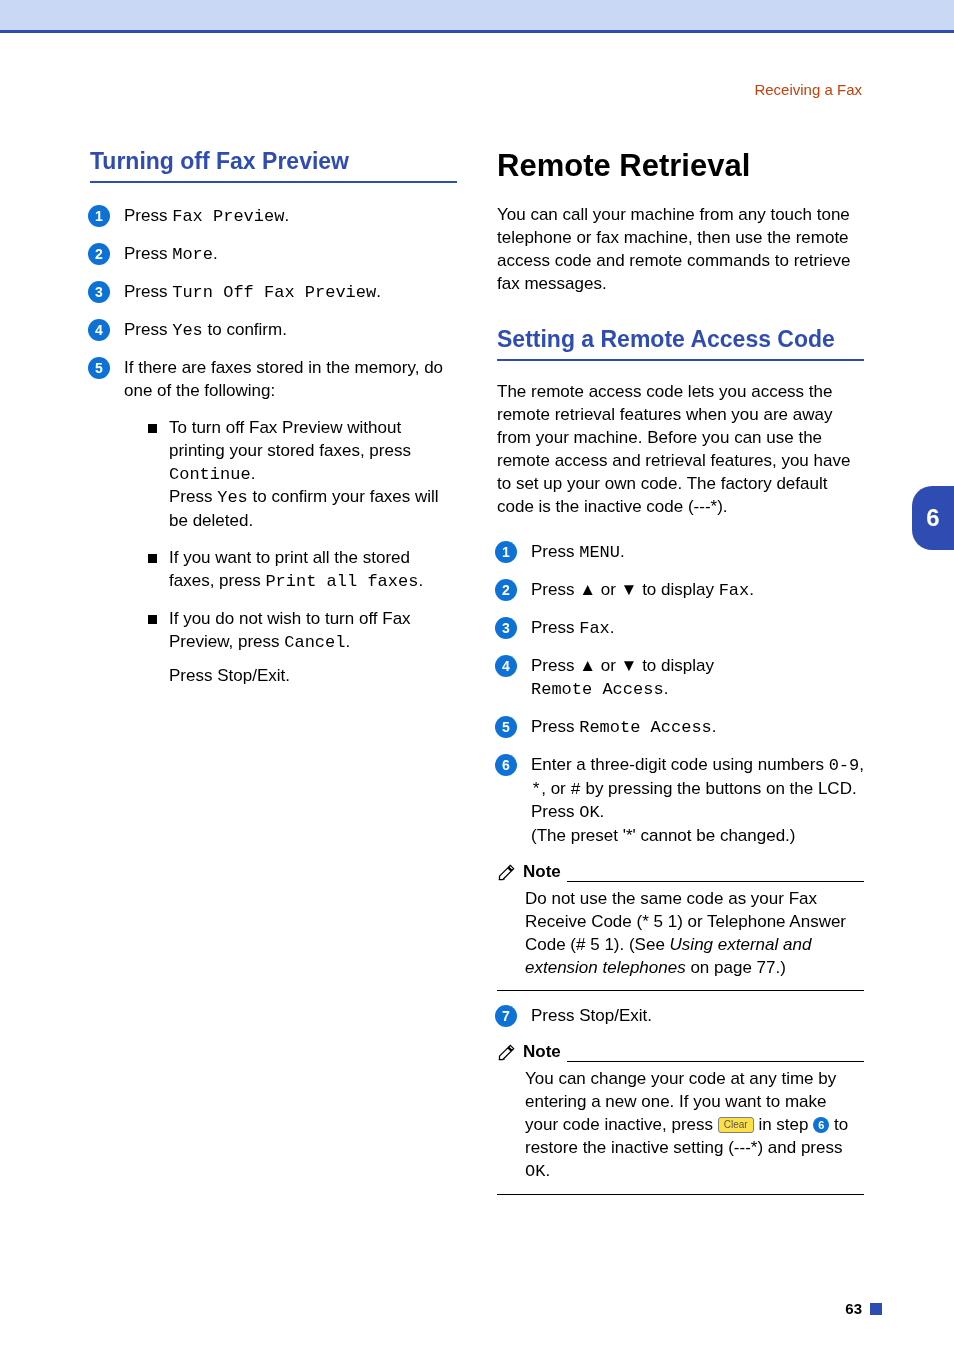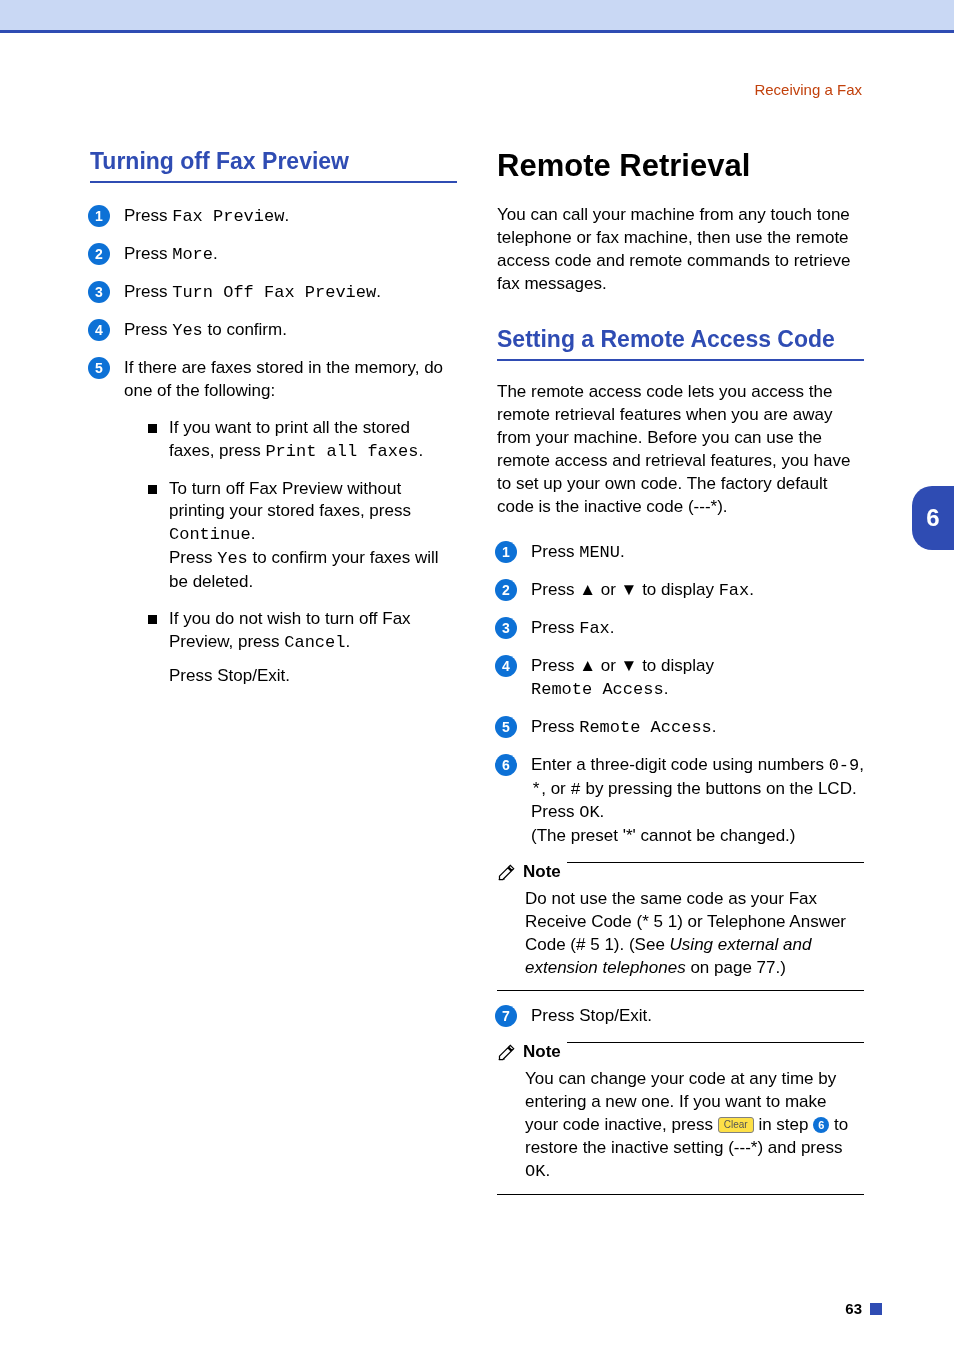--- a/index.html
+++ b/index.html
@@ -110,21 +110,21 @@
   .intro {
     font-size: 17px;
     line-height: 1.35;
     margin-top: 20px;
   }
   .note-block {
     margin: 14px 0 8px 0;
   }
   .note-head {
     display: flex;
-    align-items: flex-start;
+    align-items: flex-end;
     gap: 6px;
   }
   .note-head .nline {
     flex: 1 1 auto;
     height: 1px;
     background: #000;
   }
   .note-title {
     font-size: 17px;
     font-weight: bold;
@@ -249,28 +249,28 @@
 
       <div class="step">
         <div class="step-num">5</div>
         <div class="step-body">
           <span>If there are faxes stored in the memory, do one of the following:</span>
 
           <div class="bullets">
             <div class="bli">
               <div class="sq"></div>
               <div>
-                <span>If you want to print all the stored faxes, press </span><span class="mono">Print all faxes</span><span>.</span>
+                <span>To turn off Fax Preview without printing your stored faxes, press </span><span class="mono">Continue</span><span>.</span><br>
+                <span>Press </span><span class="mono">Yes</span><span> to confirm your faxes will be deleted.</span>
               </div>
             </div>
             <div class="bli">
               <div class="sq"></div>
               <div>
-                <span>To turn off Fax Preview without printing your stored faxes, press </span><span class="mono">Continue</span><span>.</span><br>
-                <span>Press </span><span class="mono">Yes</span><span> to confirm your faxes will be deleted.</span>
+                <span>If you want to print all the stored faxes, press </span><span class="mono">Print all faxes</span><span>.</span>
               </div>
             </div>
             <div class="bli">
               <div class="sq"></div>
               <div>
                 <span>If you do not wish to turn off Fax Preview, press </span><span class="mono">Cancel</span><span>.</span>
                 <div class="spacer-sm"></div>
                 <span>Press </span><span class="bold">Stop/Exit</span><span>.</span>
               </div>
             </div>

